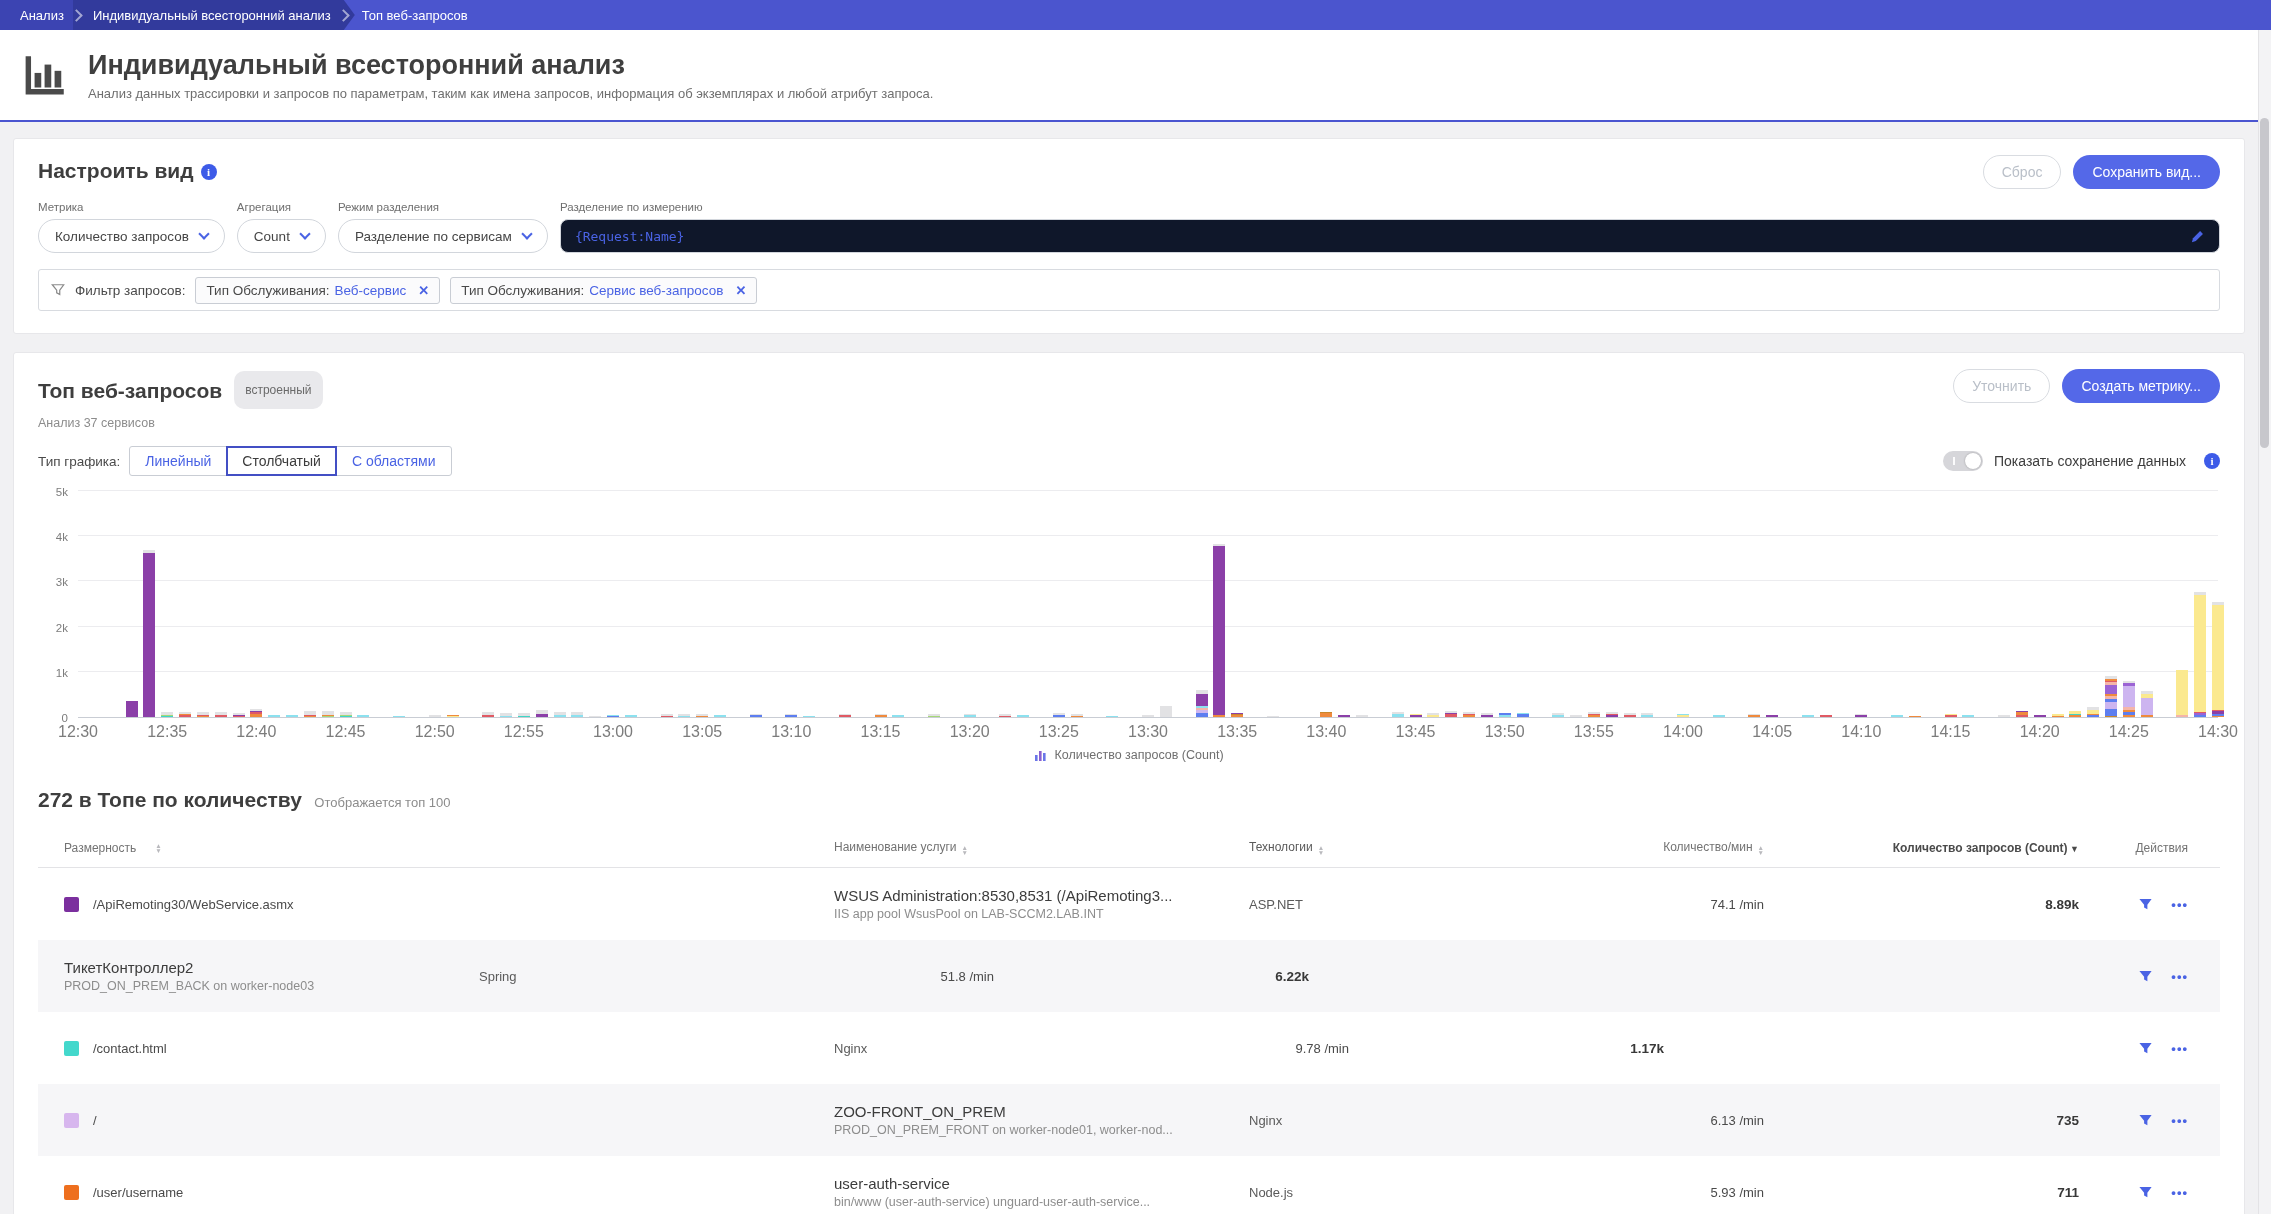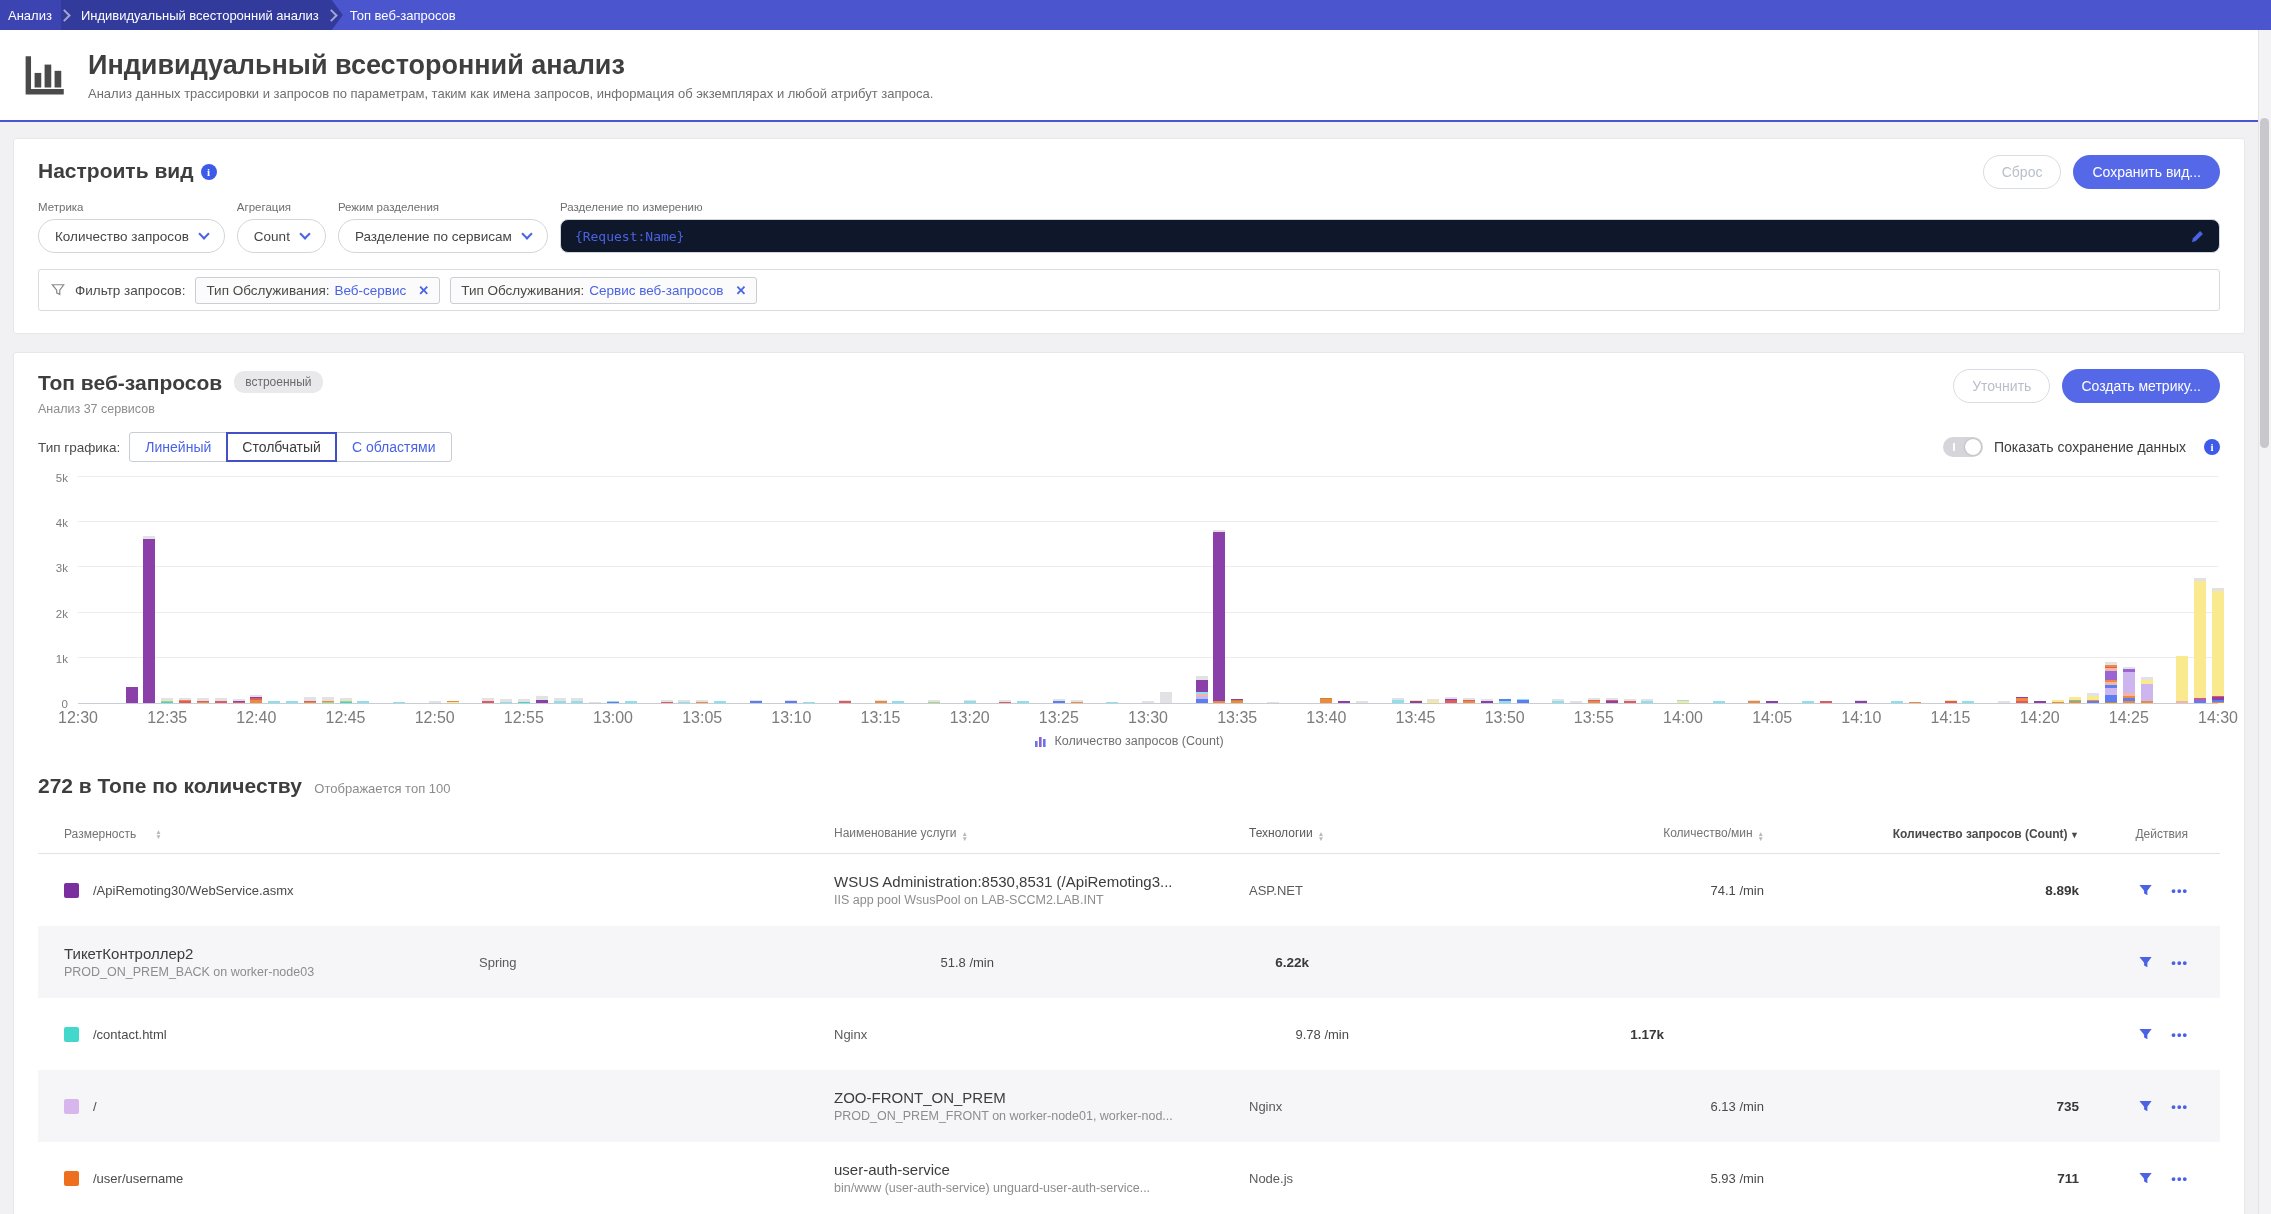--- a/index.html
+++ b/index.html
@@ -5,21 +5,21 @@
   * { box-sizing: border-box; }
   html,body { margin:0; padding:0; }
   body {
     width:2271px; height:1214px; overflow:hidden;
     background:#f1f1f3; color:#3c3c3c;
     font-family:"Liberation Sans", sans-serif;
   }
   
   .breadcrumb-bar { height:30px; background:#4b55ce; display:flex; align-items:stretch; color:#fff; font-size:13px; }
   .crumb { display:flex; align-items:center; white-space:nowrap; }
-  .crumb.seg1 { background:#3c44b2; padding:0 24px 0 8px;
+  .crumb.seg1 { background:#3c44b2; padding:0 24px 0 20px;
     clip-path:polygon(0 0,calc(100% - 11px) 0,100% 50%,calc(100% - 11px) 100%,0 100%); }
   .crumb.seg2 { background:#323a9c; margin-left:-8px; padding:0 24px 0 20px;
     clip-path:polygon(0 0,calc(100% - 11px) 0,100% 50%,calc(100% - 11px) 100%,0 100%); }
   .crumb.seg3 { padding:0 10px 0 14px; }
   .chev { align-self:center; width:9px; height:9px; flex:none;
     border-top:2px solid rgba(255,255,255,.55); border-right:2px solid rgba(255,255,255,.55);
     transform:rotate(45deg); margin:0 0 0 -16px; z-index:2; }
   
   .page-header { background:#fff; border-bottom:2px solid #4a55d0; height:92px;
     display:flex; align-items:center; gap:18px; padding:0 20px; }
@@ -52,21 +52,21 @@
     justify-content:space-between; padding:0 14px; font-family:"DejaVu Sans Mono", monospace;
     font-size:13px; color:#4a63e4; background:#0f172a; }
   .filterbox { margin-top:16px; border:1px solid #d8dbe0; border-radius:3px; min-height:42px;
     display:flex; align-items:center; gap:10px; padding:5px 12px; font-size:13.5px; color:#4a4a4a; }
   .chip { border:1px solid #c9cdd4; background:#fbfbfc; border-radius:3px; padding:5px 10px;
     display:inline-flex; gap:5px; align-items:center; font-size:13.5px; color:#4a4a4a; white-space:nowrap; }
   .chip .val { color:#4a63e4; }
   .chip .x { color:#4a63e4; font-weight:700; margin-left:7px; font-size:13px; cursor:pointer; }
   
   .card.panel { padding:18px 24px; position:relative; }
-  .badge { background:#e9e9ec; color:#6a6a6a; font-size:12px; border-radius:10px; padding:4px 11px;
+  .badge { background:#e9e9ec; color:#6a6a6a; font-size:12px; border-radius:10px; padding:12px 11px;
     margin-left:12px; vertical-align:4px; display:inline-block; }
   .panel-sub { font-size:12.5px; color:#8c8c8c; margin-top:7px; }
   .controls { display:flex; align-items:center; margin-top:16px; font-size:13.5px; color:#4a4a4a; }
   .seg-group { display:flex; margin-left:10px; }
   .segbtn { border:1px solid #c9cdd4; background:#fff; color:#4a63e4; font-size:14px; padding:6px 15px;
     margin-left:-1px; cursor:pointer; font-family:"Liberation Sans", sans-serif; }
   .segbtn.first { border-radius:3px 0 0 3px; }
   .segbtn.last { border-radius:0 3px 3px 0; }
   .segbtn.selected { border:2px solid #434fc4; color:#3c3c3c; z-index:1; padding:5px 14px; position:relative; }
   .toggle-wrap { margin-left:auto; display:flex; align-items:center; gap:11px; font-size:14px; color:#3d3d3d; }

